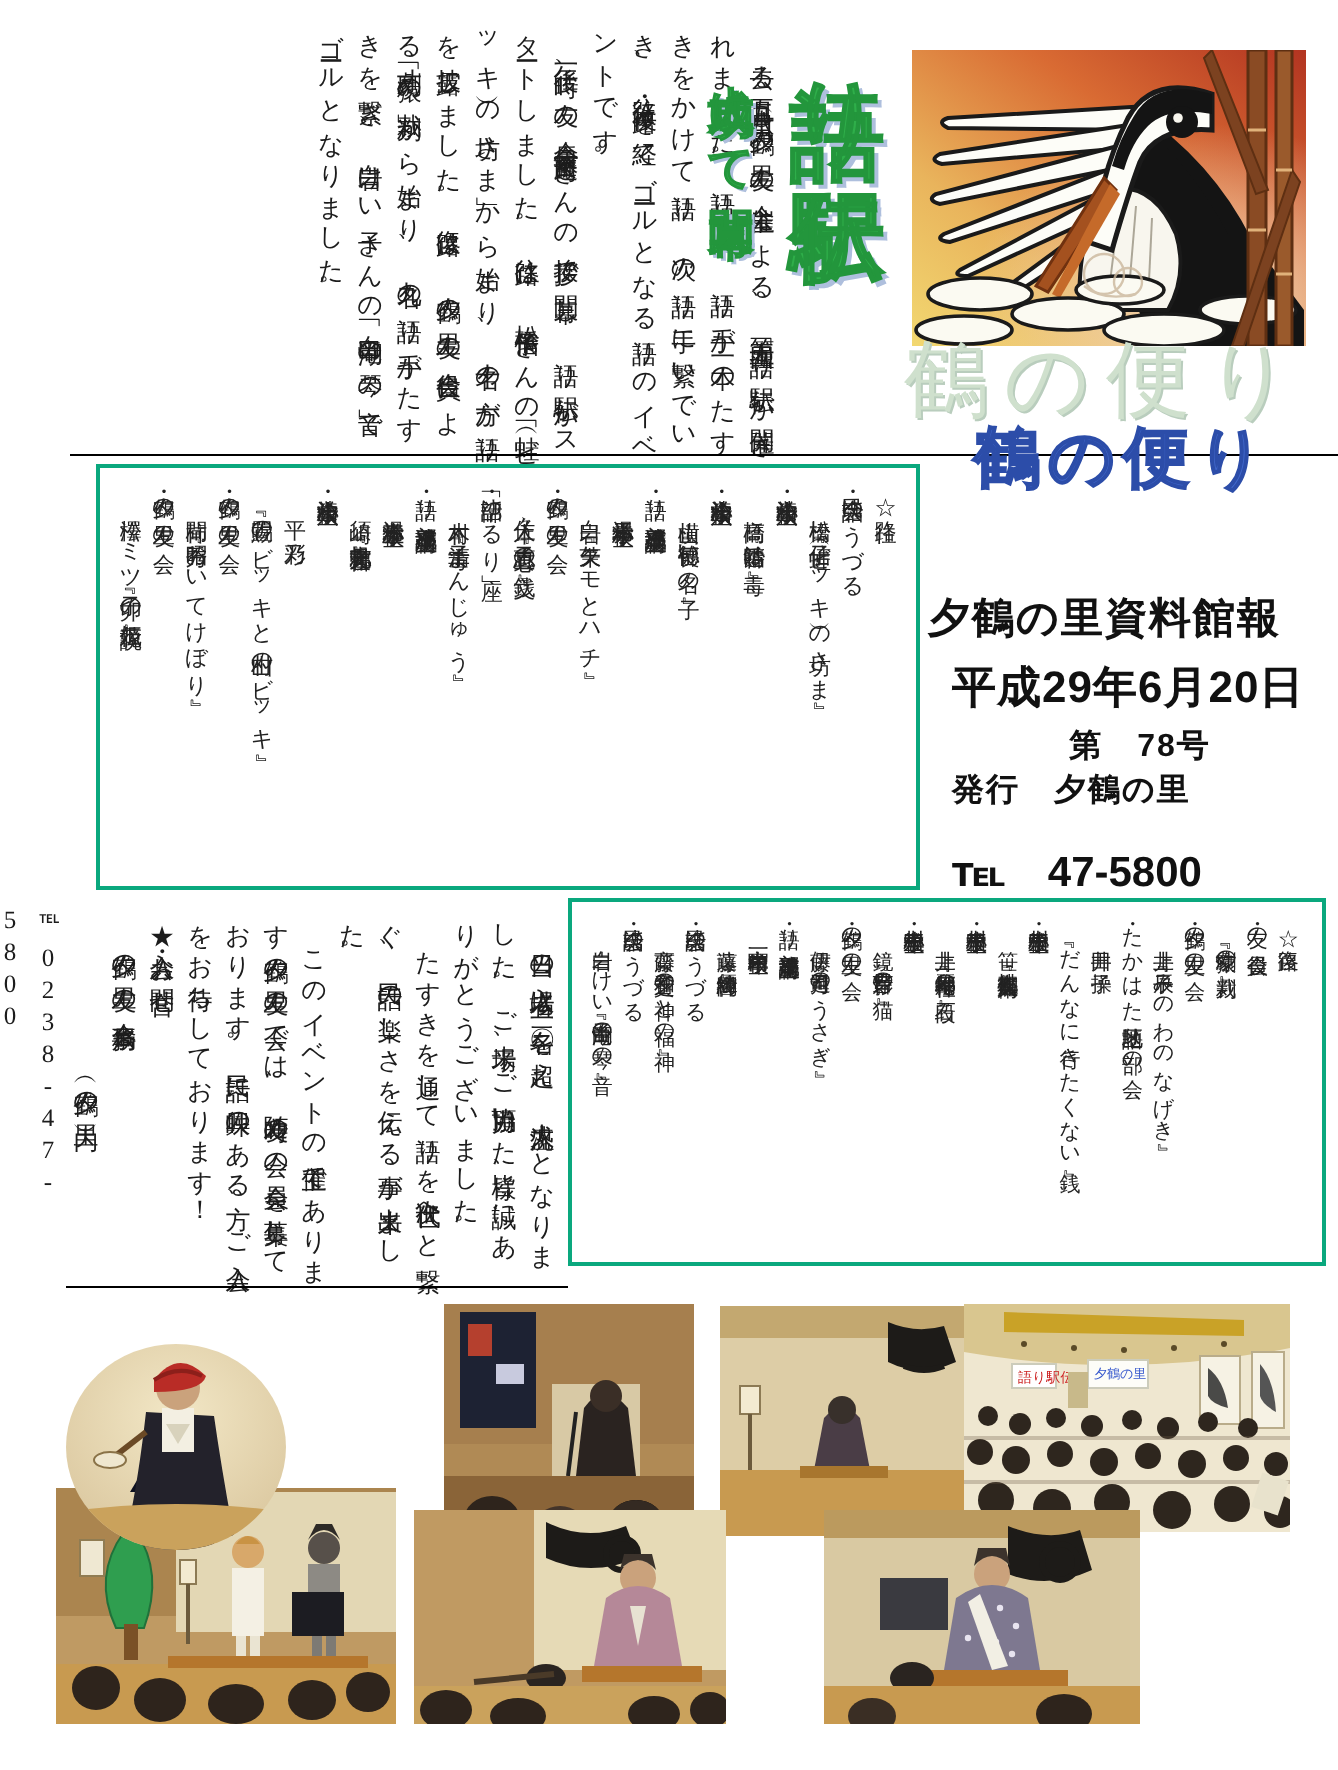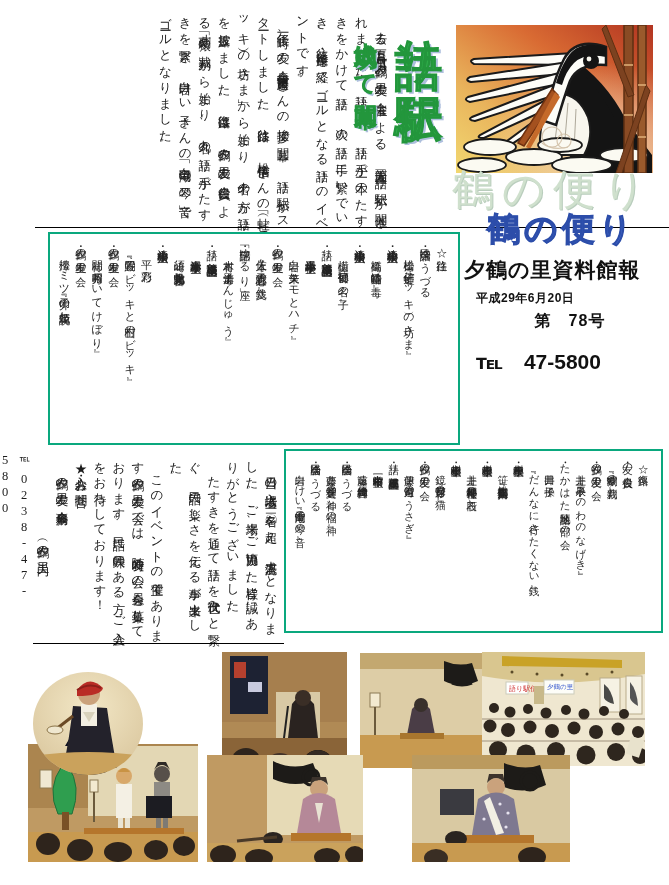--- a/index.html
+++ b/index.html
@@ -31,22 +31,22 @@
   .boxlines{writing-mode:vertical-rl;text-orientation:mixed;height:100%;box-sizing:border-box;}
   .boxlines div{margin:0;}
   .box1 .boxlines{font-size:11px;line-height:16.4px;letter-spacing:0.4px;padding:6px 6px;}
   .box2 .boxlines{font-size:10.5px;line-height:15.6px;letter-spacing:0.3px;padding:5px 6px;}
 
   .bottom-text{font-size:12.5px;line-height:19px;letter-spacing:1px;color:#1c1c1c;}
   .bottom-text div{margin:0;}
   .tel-line{text-orientation:upright;letter-spacing:2px;margin-left:14px !important;}
 
   .masthead{font-family:"Liberation Sans","DejaVu Sans",sans-serif;color:#111;}
-  .masthead .m1{font-size:21px;font-weight:bold;letter-spacing:1px;}
-  .masthead .m2{font-size:12px;font-weight:bold;margin:6px 0 0 12px;letter-spacing:0.5px;}
+  .masthead .m1{font-size:21px;font-weight:bold;letter-spacing:1px;margin-top:39px;}
+  .masthead .m2{font-size:22px;font-weight:bold;margin:6px 0 0 12px;letter-spacing:0.5px;}
   .masthead .m3{font-size:16px;font-weight:bold;margin:4px 0 0 12px;letter-spacing:1px;text-align:center;}
   .masthead .m4{font-size:16px;font-weight:bold;margin:1px 0 0 12px;letter-spacing:1px;}
   .masthead .m5{font-size:21px;font-weight:bold;margin:16px 0 0 12px;}
 
   .photo{overflow:hidden;}
   .photo svg{display:block;}
   .oval{border-radius:50%;}
 </style>
 </head>
 <body>
@@ -139,20 +139,21 @@
 <div class="abs tsuru-pale" style="left:452px;top:162px;">鶴の便り</div>
 
 <div class="abs hline" style="left:35px;top:227px;width:634px;"></div>
 
 <div class="abs tsuru-blue" style="left:487px;top:207px;z-index:3;">鶴の便り</div>
 
 <div class="abs masthead" style="left:464px;top:256px;width:200px;">
   <div class="m1">夕鶴の里資料館報</div>
   <div class="m2">平成29年6月20日</div>
   <div class="m3">第　78号</div>
+  <div class="m4">発行　夕鶴の里</div>
   <div class="m5">℡　47-5800</div>
 </div>
 
 <div class="abs greenbox box1" style="left:48px;top:232px;width:412px;height:213px;">
   <div class="boxlines">
 
   <div>☆往路</div>
       <div>・民話会ゆうづる</div>
       <div>　松橋　信子『蛙（ビッキ）の坊さま』</div>
       <div>・漆山小学校六年生</div>

